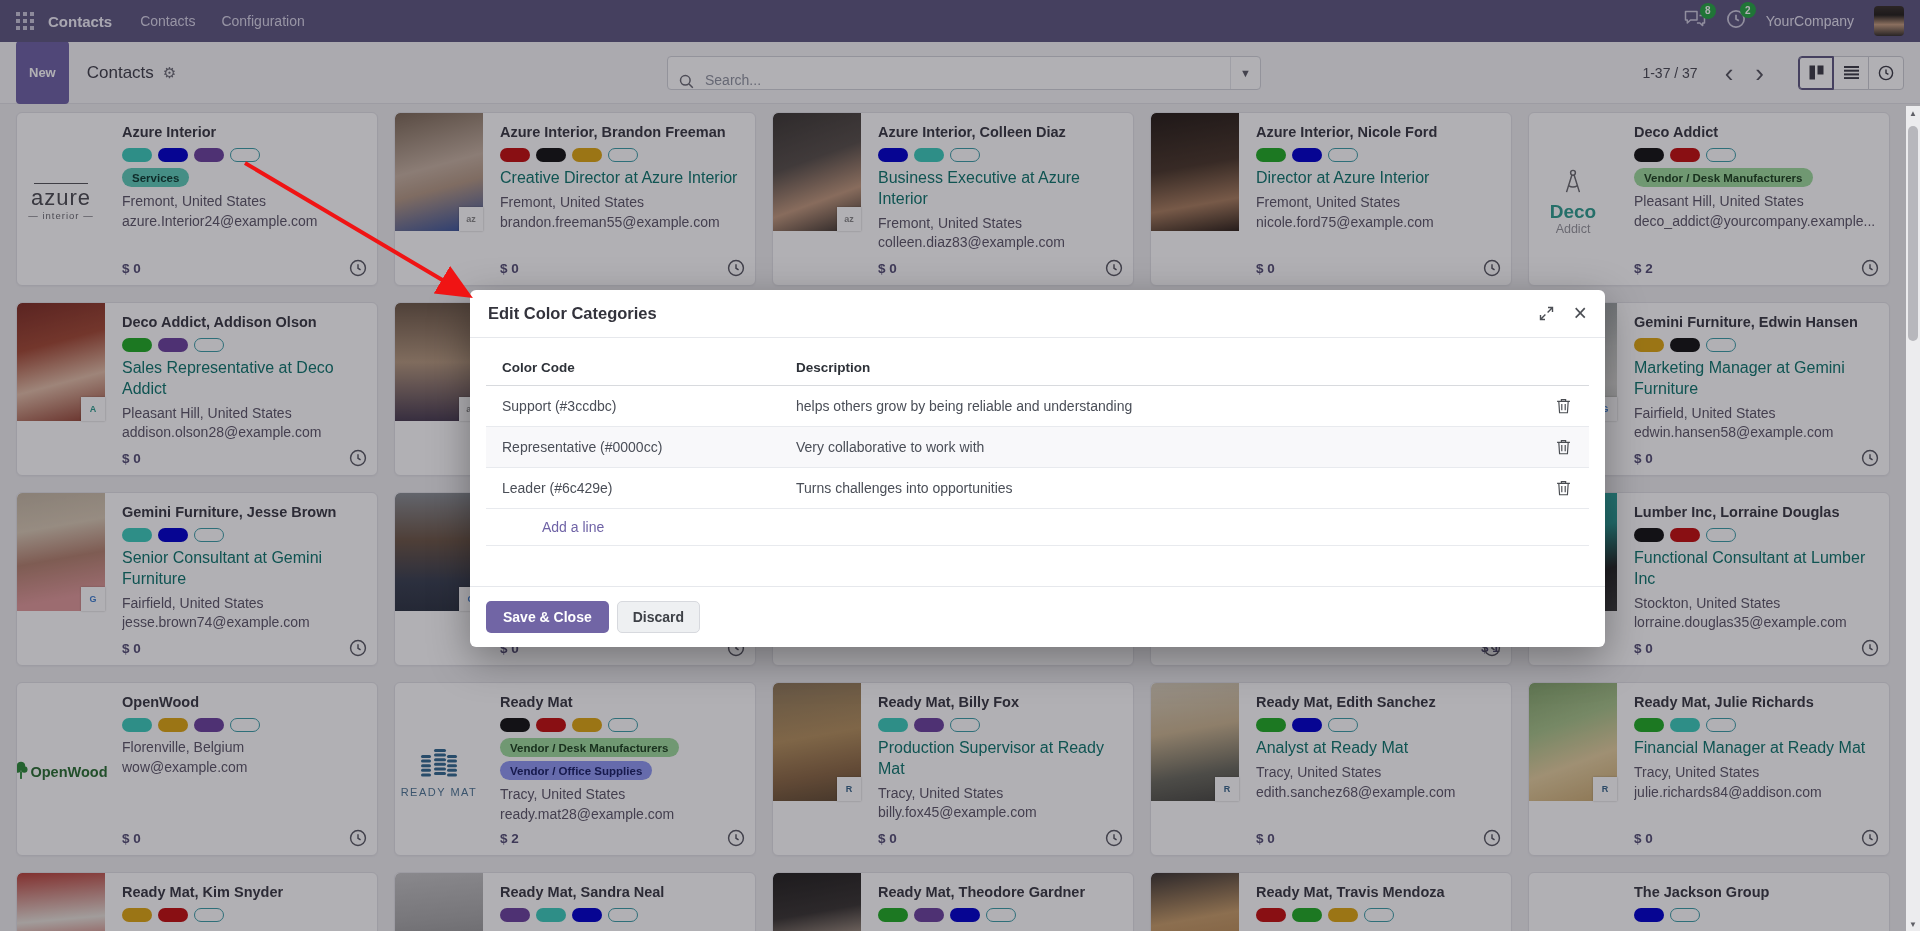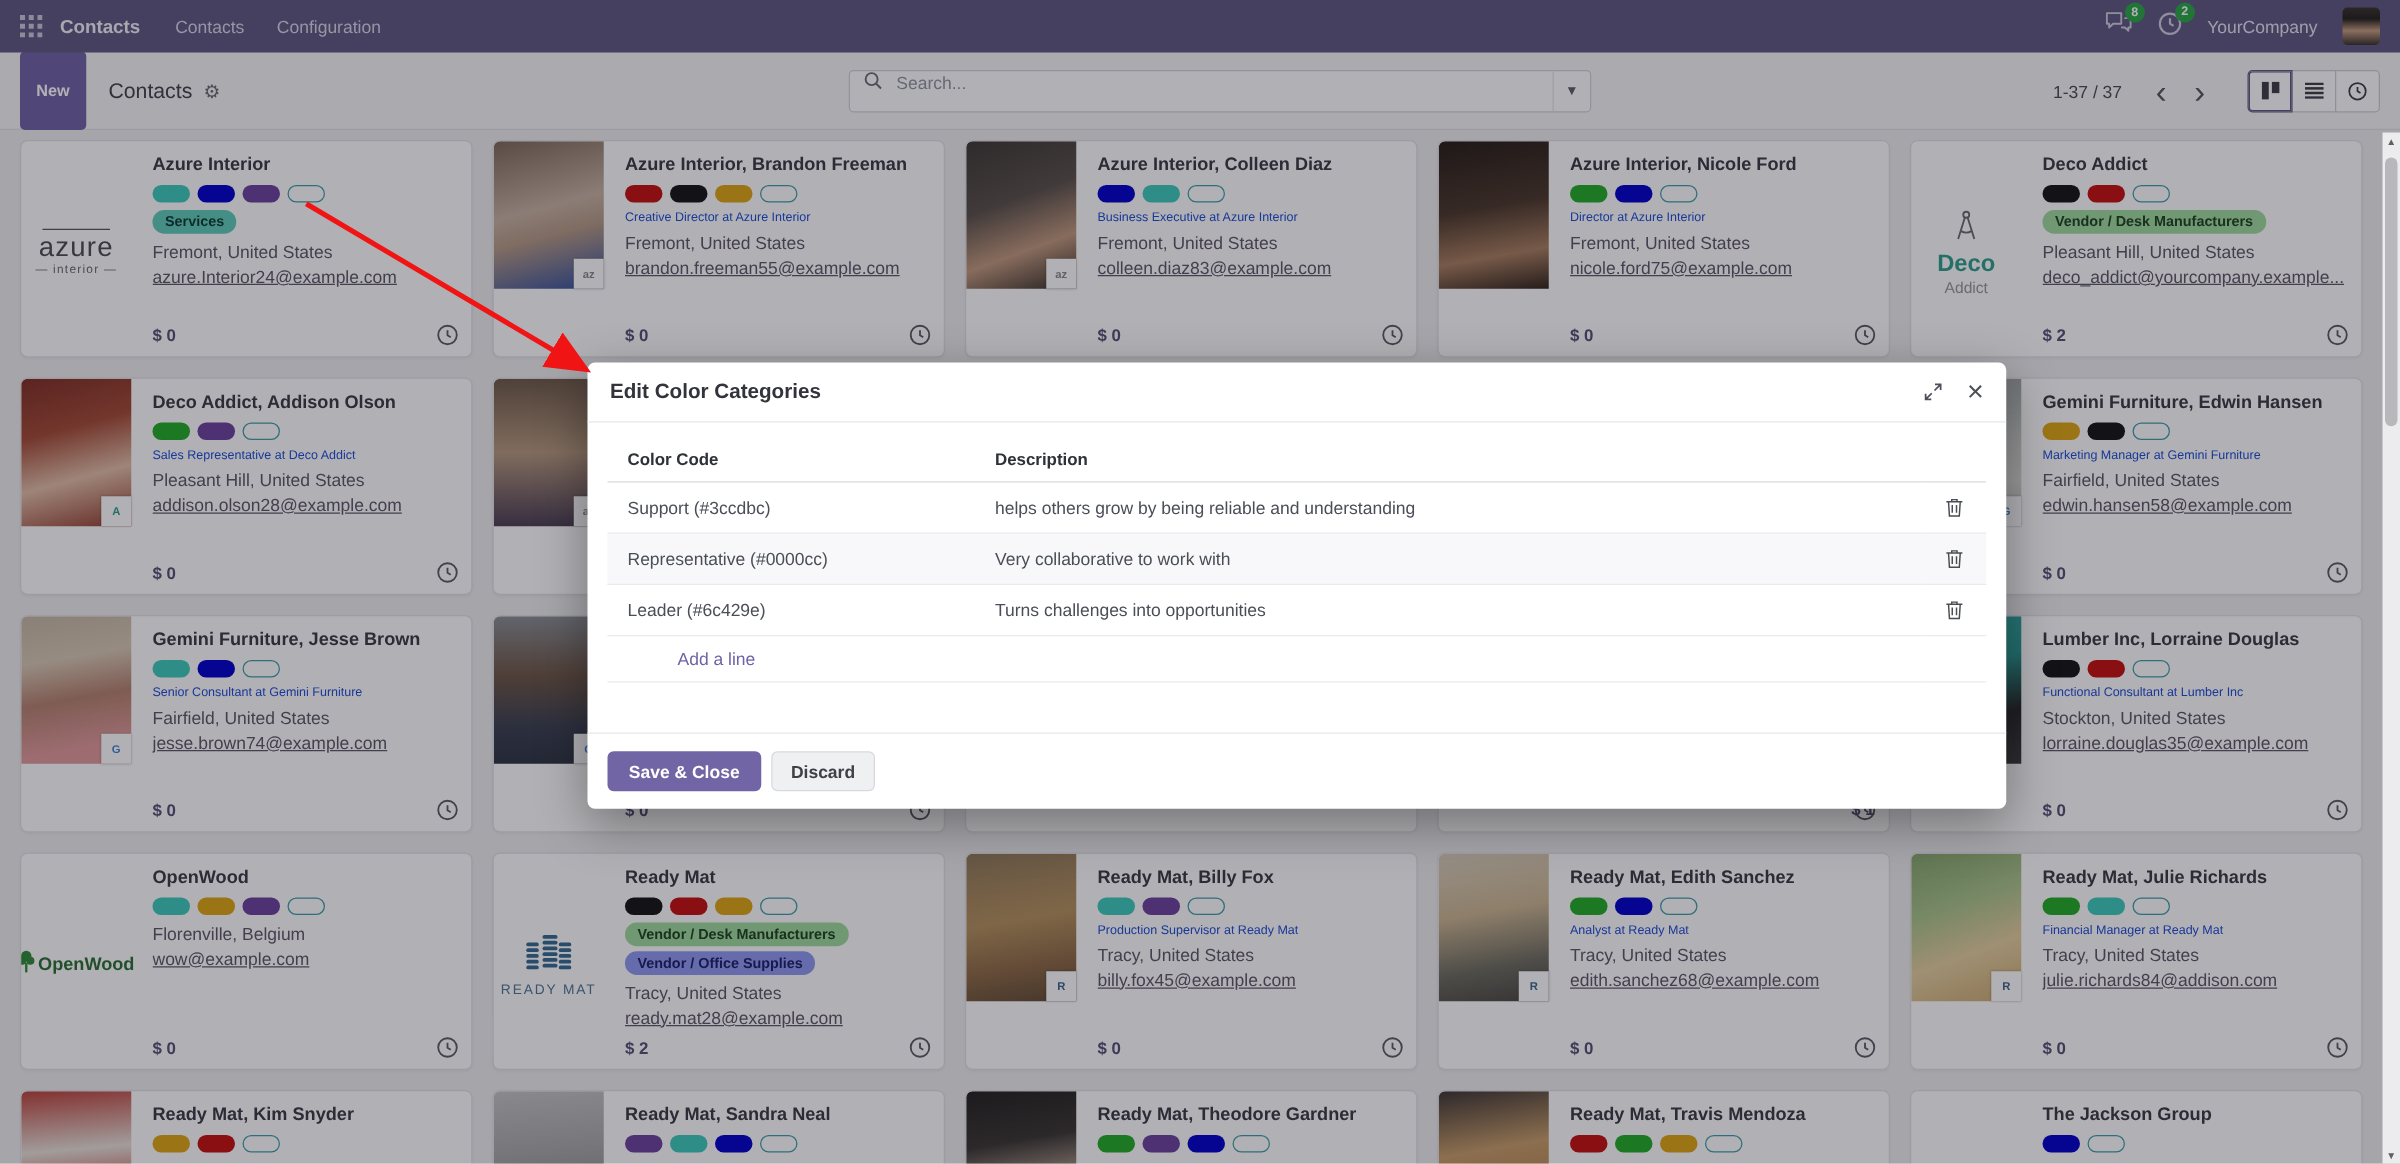--- a/index.html
+++ b/index.html
@@ -21,21 +21,21 @@
   .avatar{width:30px;height:30px;border-radius:4px;}
 
   
   .control-panel{position:absolute;top:42px;left:0;right:0;height:62px;background:#f6f6f8;
     border-bottom:1px solid #e2e2e6;display:flex;align-items:center;padding:0 16px;}
   .btn-new{background:#6f63a6;color:#fff;border:none;border-radius:4px;font-size:13px;
     font-weight:600;padding:24px 13px;margin-right:18px;font-family:inherit;}
   .bc-title{font-size:17px;color:#41414b;margin-right:9px;}
   .gear{color:#6a6a74;font-size:15px;cursor:pointer;}
   .searchbox{position:absolute;left:667px;top:14px;width:594px;height:34px;background:#fff;
-    border:1px solid #d2d4da;border-radius:4px;display:flex;align-items:flex-start;margin-left:12px;}
+    border:1px solid #d2d4da;border-radius:4px;display:flex;align-items:flex-end;}
   .search-mag{margin:0 9px 0 11px;display:flex;}
   .search-input{border:none;outline:none;flex:1;font-size:14px;color:#44444e;background:transparent;
     font-family:inherit;}
   .search-input::placeholder{color:#9094a0;}
   .search-caret{width:30px;align-self:stretch;border-left:1px solid #e4e6ea;display:flex;
     align-items:center;justify-content:center;color:#5d5d68;font-size:11px;cursor:pointer;}
   .cp-right{margin-left:auto;display:flex;align-items:center;}
   .pager-text{font-size:14px;color:#4b4b55;margin-right:16px;}
   .pg-btn{font-size:26px;color:#55555f;padding:0 11px;background:none;border:none;line-height:28px;
     font-family:inherit;cursor:pointer;font-weight:300;}
@@ -59,23 +59,23 @@
   .card-logo{width:88px;flex:none;display:flex;flex-direction:column;align-items:center;
     justify-content:center;padding-top:6px;}
   .card-body{flex:1;min-width:0;padding:10px 12px 8px 17px;}
   .card-name{font-size:14.5px;font-weight:700;color:#393943;line-height:1.25;}
   .pill-row{display:flex;gap:6px;margin:7px 0 6px;}
   .pill{width:30px;height:14px;border-radius:7px;cursor:pointer;}
   .pill-outline{background:transparent;border:1px solid #3d9ea8;}
   .tag-row{display:flex;flex-wrap:wrap;gap:4px;margin-bottom:5px;}
   .tag{height:19px;padding:0 10px;border-radius:10px;font-size:11.5px;font-weight:700;
     display:inline-flex;align-items:center;white-space:nowrap;}
-  .subtitle{font-size:10px;color:#1d4ed8;margin-bottom:4px;line-height:1.3;}
+  .subtitle{font-size:16px;color:#0f766e;margin-bottom:4px;line-height:1.3;}
   .meta{font-size:14px;color:#5d5769;line-height:1.4;}
-  .meta.email{white-space:nowrap;overflow:hidden;text-overflow:ellipsis;text-decoration:underline;}
+  .meta.email{white-space:nowrap;overflow:hidden;text-overflow:ellipsis;}
   .card-foot{position:absolute;left:105px;right:10px;bottom:8px;display:flex;
     justify-content:space-between;align-items:center;}
   .amount{font-size:13.5px;font-weight:700;color:#554f76;}
   .clock-btn{display:flex;align-items:center;}
   .sliver-frag{position:absolute;top:118px;right:10px;font-size:14px;color:#5d5769;}
   .sliver-amount{position:absolute;left:330px;bottom:10px;}
   .sliver-clock{position:absolute;right:10px;bottom:8px;}
 
   
   .az-rule{width:54px;border-top:1.5px solid #55555a;margin-bottom:2px;}

